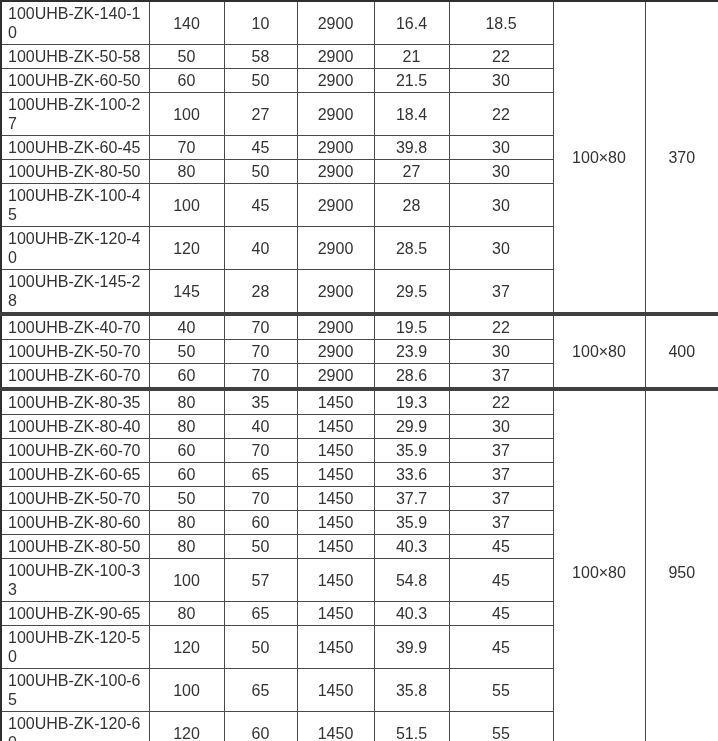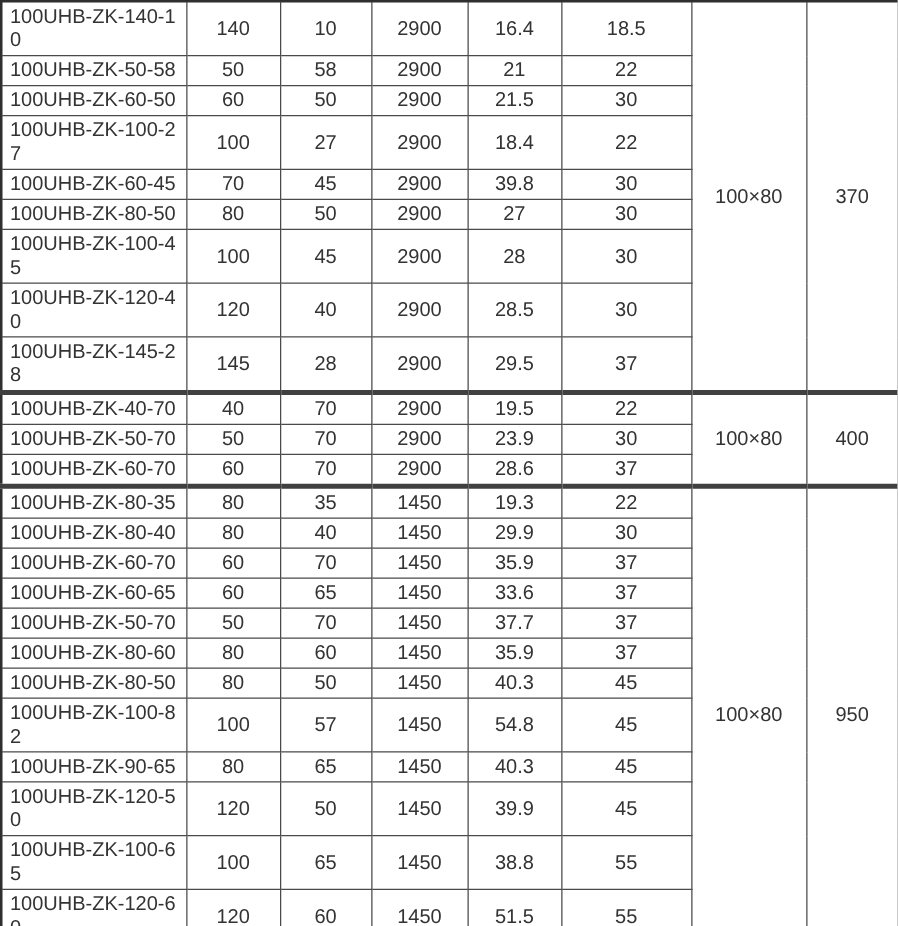--- a/index.html
+++ b/index.html
@@ -210,21 +210,21 @@
         </tr>
         <tr>
           <td class="model">100UHB-ZK-80-50</td>
           <td>80</td>
           <td>50</td>
           <td>1450</td>
           <td>40.3</td>
           <td>45</td>
         </tr>
         <tr>
-          <td class="model">100UHB-ZK-100-82</td>
+          <td class="model">100UHB-ZK-100-33</td>
           <td>100</td>
           <td>57</td>
           <td>1450</td>
           <td>54.8</td>
           <td>45</td>
         </tr>
         <tr>
           <td class="model">100UHB-ZK-90-65</td>
           <td>80</td>
           <td>65</td>
@@ -238,21 +238,21 @@
           <td>50</td>
           <td>1450</td>
           <td>39.9</td>
           <td>45</td>
         </tr>
         <tr>
           <td class="model">100UHB-ZK-100-65</td>
           <td>100</td>
           <td>65</td>
           <td>1450</td>
-          <td>38.8</td>
+          <td>35.8</td>
           <td>55</td>
         </tr>
         <tr>
           <td class="model">100UHB-ZK-120-60</td>
           <td>120</td>
           <td>60</td>
           <td>1450</td>
           <td>51.5</td>
           <td>55</td>
         </tr>

